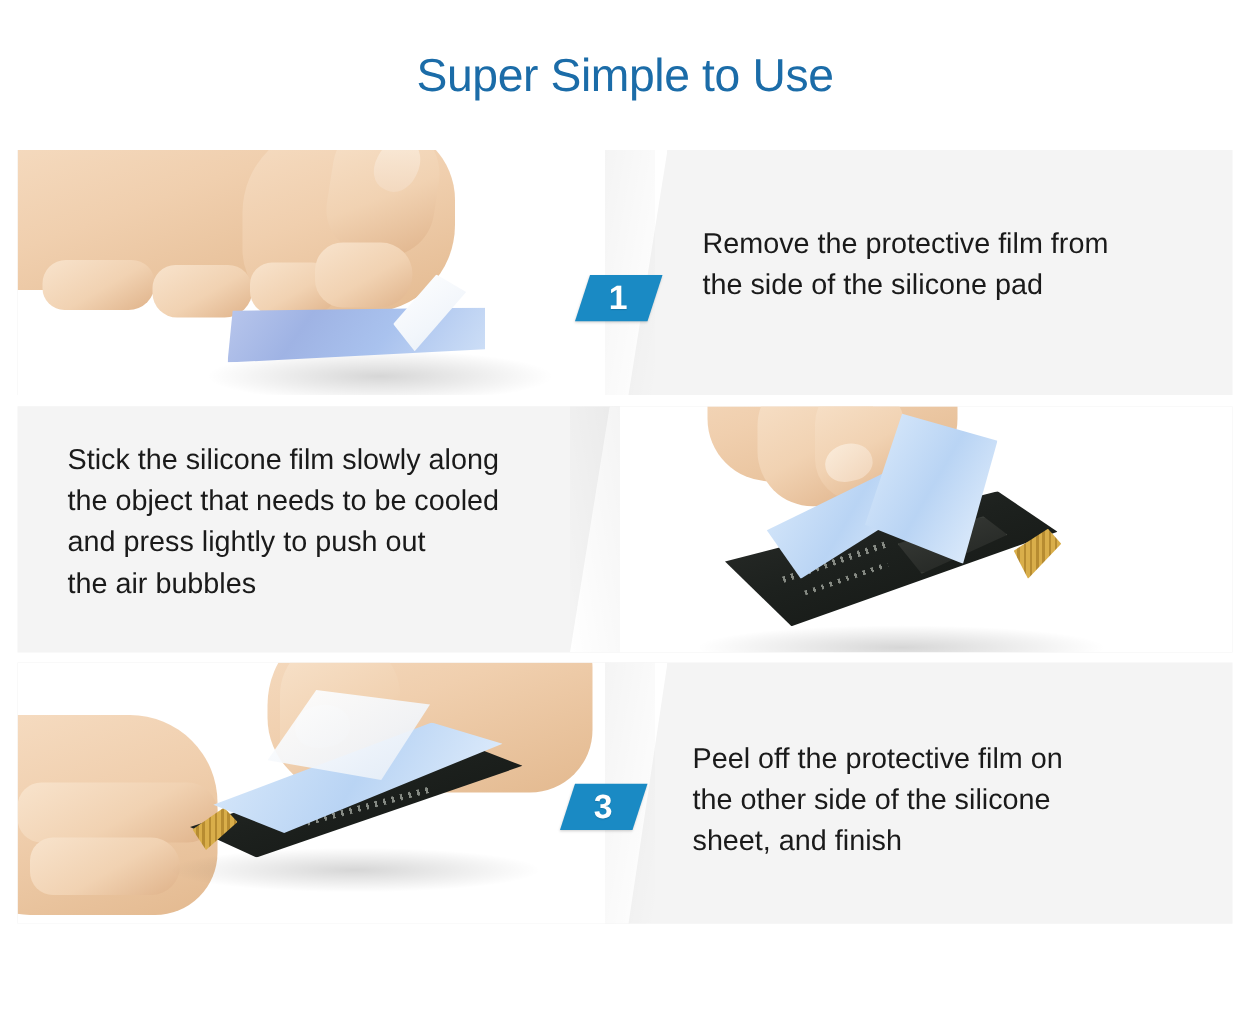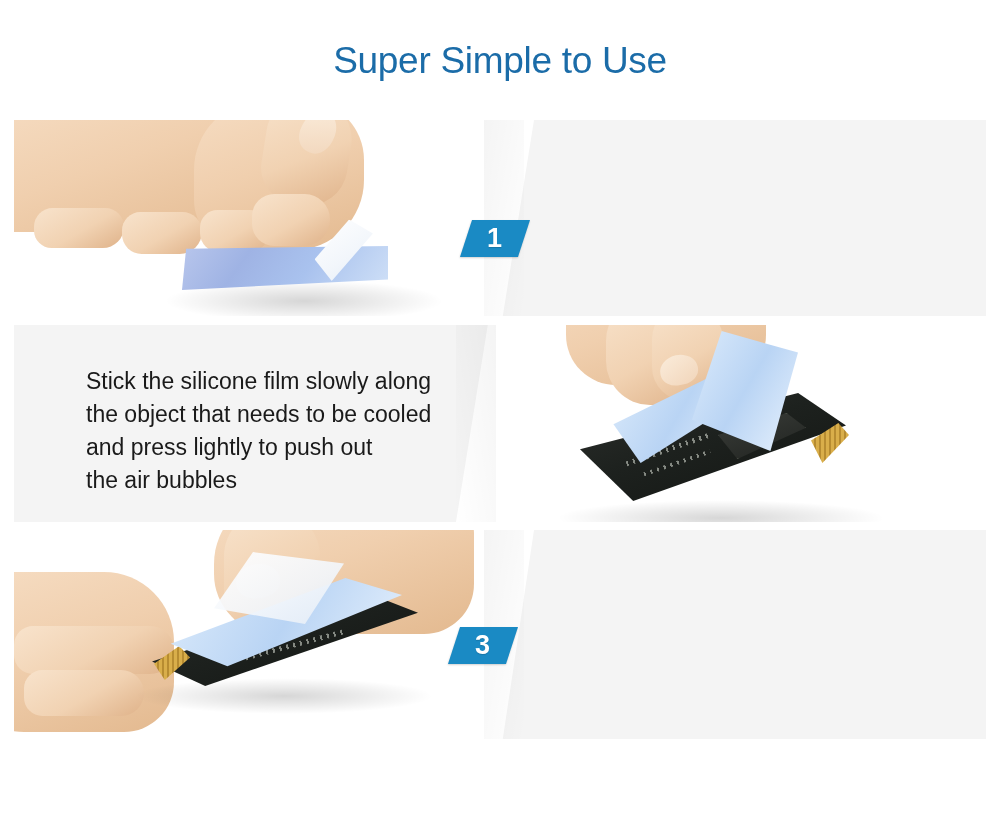--- a/index.html
+++ b/index.html
@@ -106,21 +106,21 @@
 
   
   .step-text {
     position: absolute;
     color: #1a1a1a;
     font-size: 23px;
     line-height: 33px;
     white-space: pre-line;
   }
   #text-1 { left: 548px; top: 58px;  width: 420px; }
-  #text-2 { left: 40px;  top: 40px;  width: 440px; margin-left: 32px; }
+  #text-2 { left: 40px;  top: 26px;  width: 440px; }
   #text-3 { left: 540px; top: 60px;  width: 400px; }
 
   
   .scene { position: absolute; inset: 0; overflow: hidden; }
 
   
   .hand {
     position: absolute;
     background: linear-gradient(160deg, #f6ddc3 0%, #f0cfae 45%, #e3b98f 100%);
   }
@@ -213,20 +213,22 @@
                     clip-path: polygon(62% 0%, 100% 26%, 26% 100%, 0% 62%);
                     transform: rotate(-4deg);"></div>
       </div>
     </div>
     <div class="photo-shadow"></div>
 
     <div class="badge" id="badge-1">
       <span class="badge-num">1</span>
     </div>
 
+    <div class="step-text" id="text-1">Remove the protective film from
+the side of the silicone pad</div>
   </div>
 
   <div class="step-row row-right" id="row-2">
 
     <div class="step-text" id="text-2">Stick the silicone film slowly along
 the object that needs to be cooled
 and press lightly to push out
 the air bubbles</div>
 
     <div class="badge" id="badge-2">
@@ -288,15 +290,18 @@
         <div class="film" style="left:200px; top:22px; width:130px; height:72px;
                     clip-path: polygon(30% 0%, 100% 16%, 70% 100%, 0% 78%); opacity:0.92;"></div>
       </div>
     </div>
     <div class="photo-shadow"></div>
 
     <div class="badge" id="badge-3">
       <span class="badge-num">3</span>
     </div>
 
+    <div class="step-text" id="text-3">Peel off the protective film on
+the other side of the silicone
+sheet, and finish</div>
   </div>
 
 </div>
 
 </body></html>

